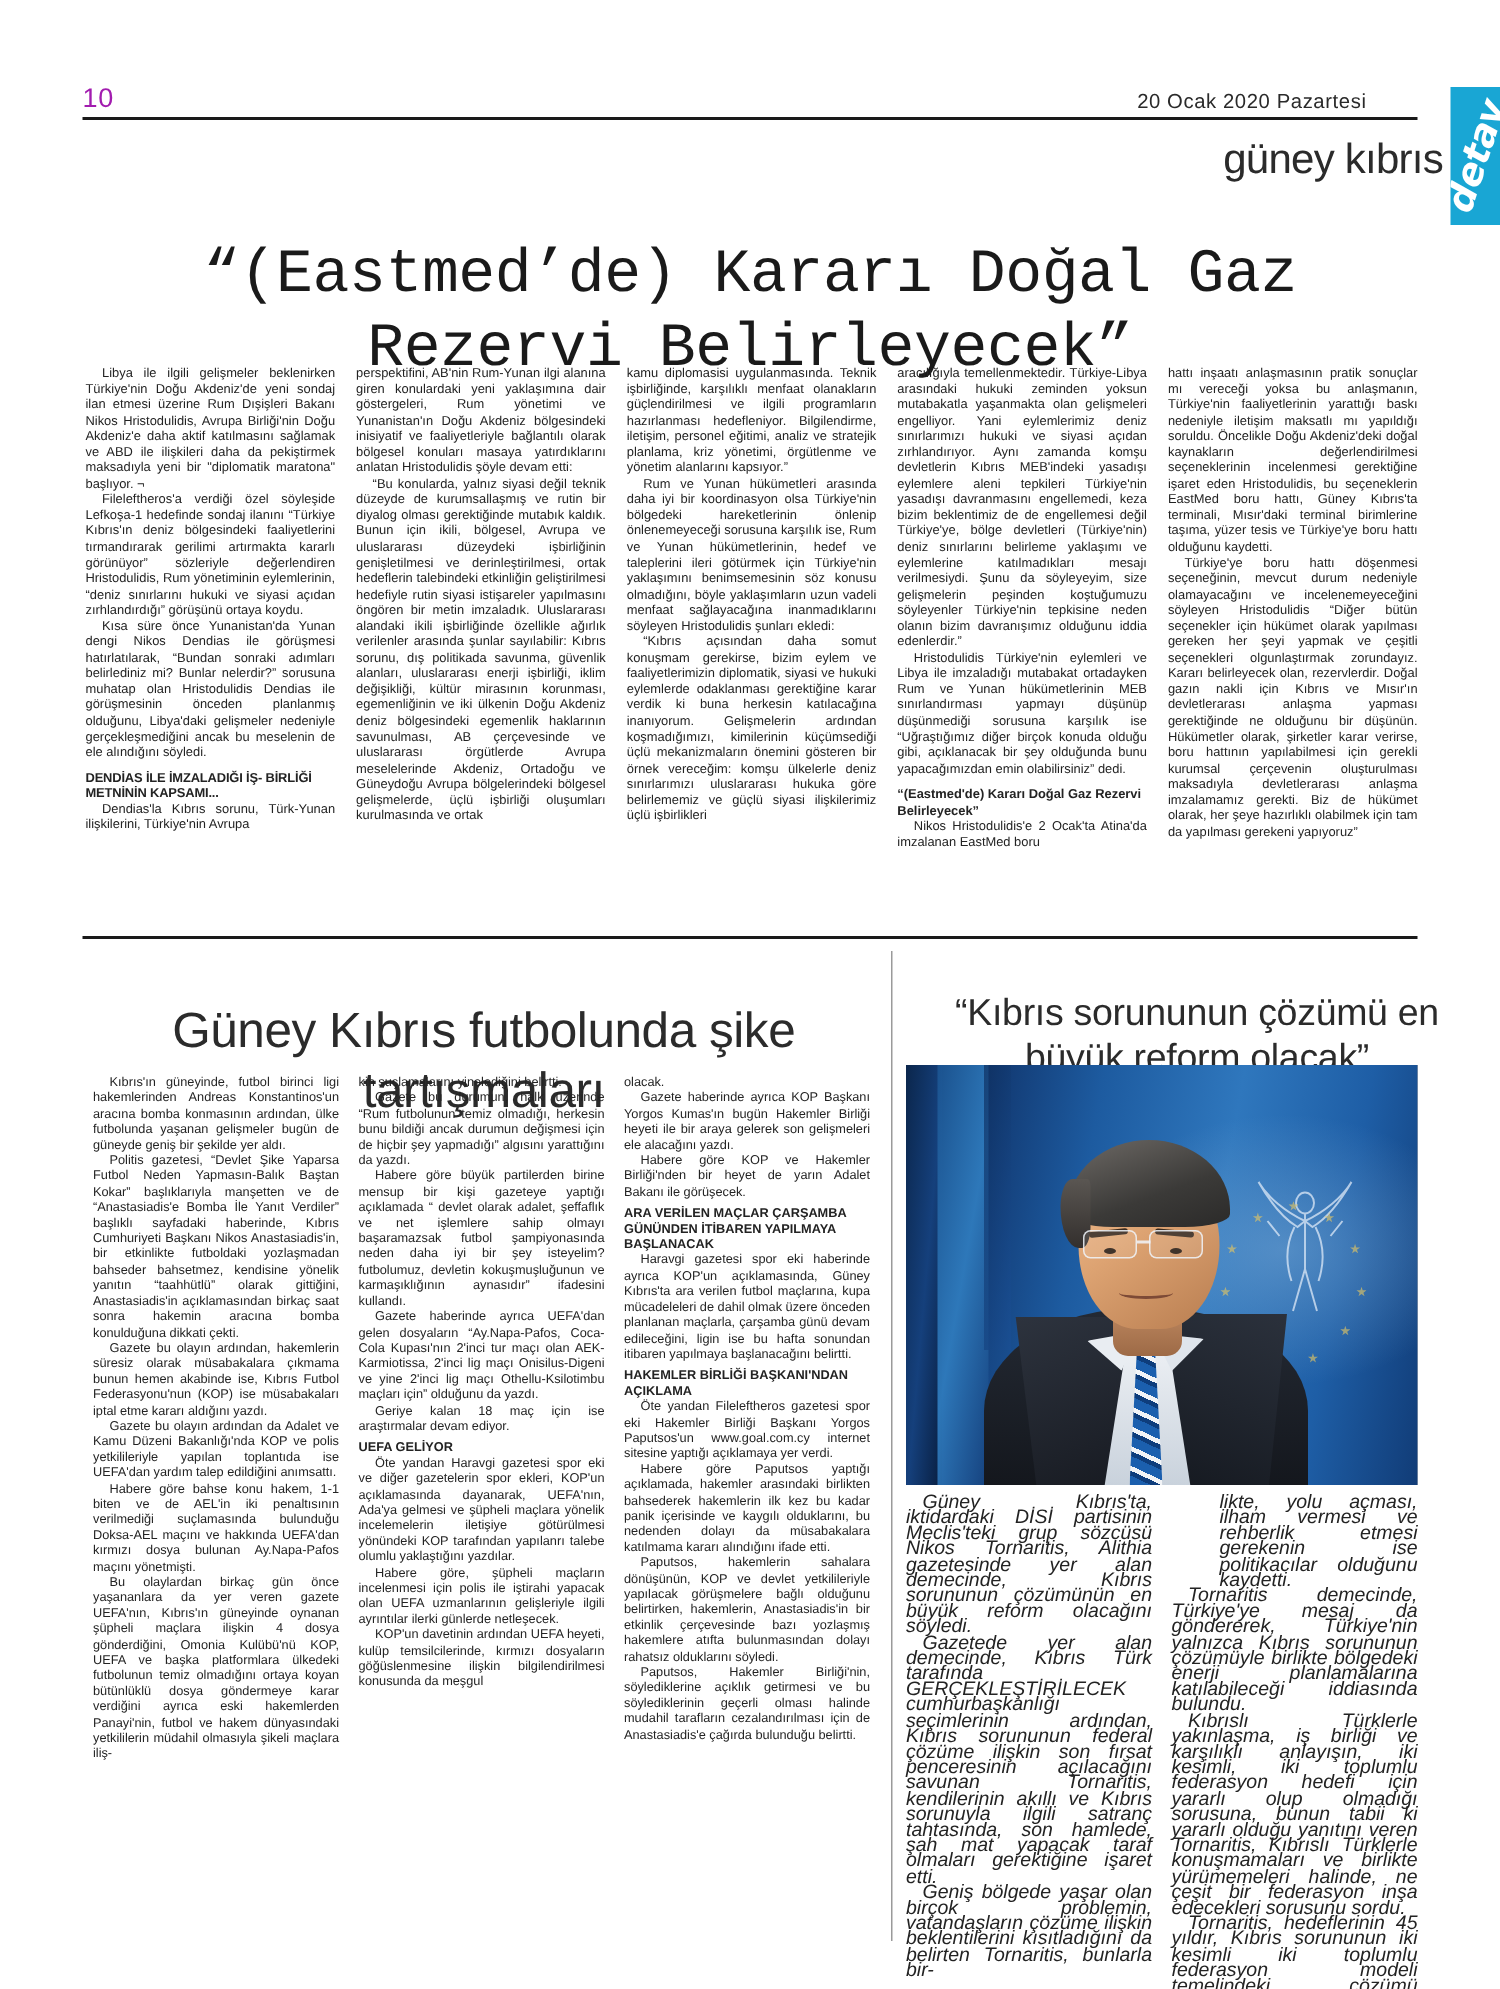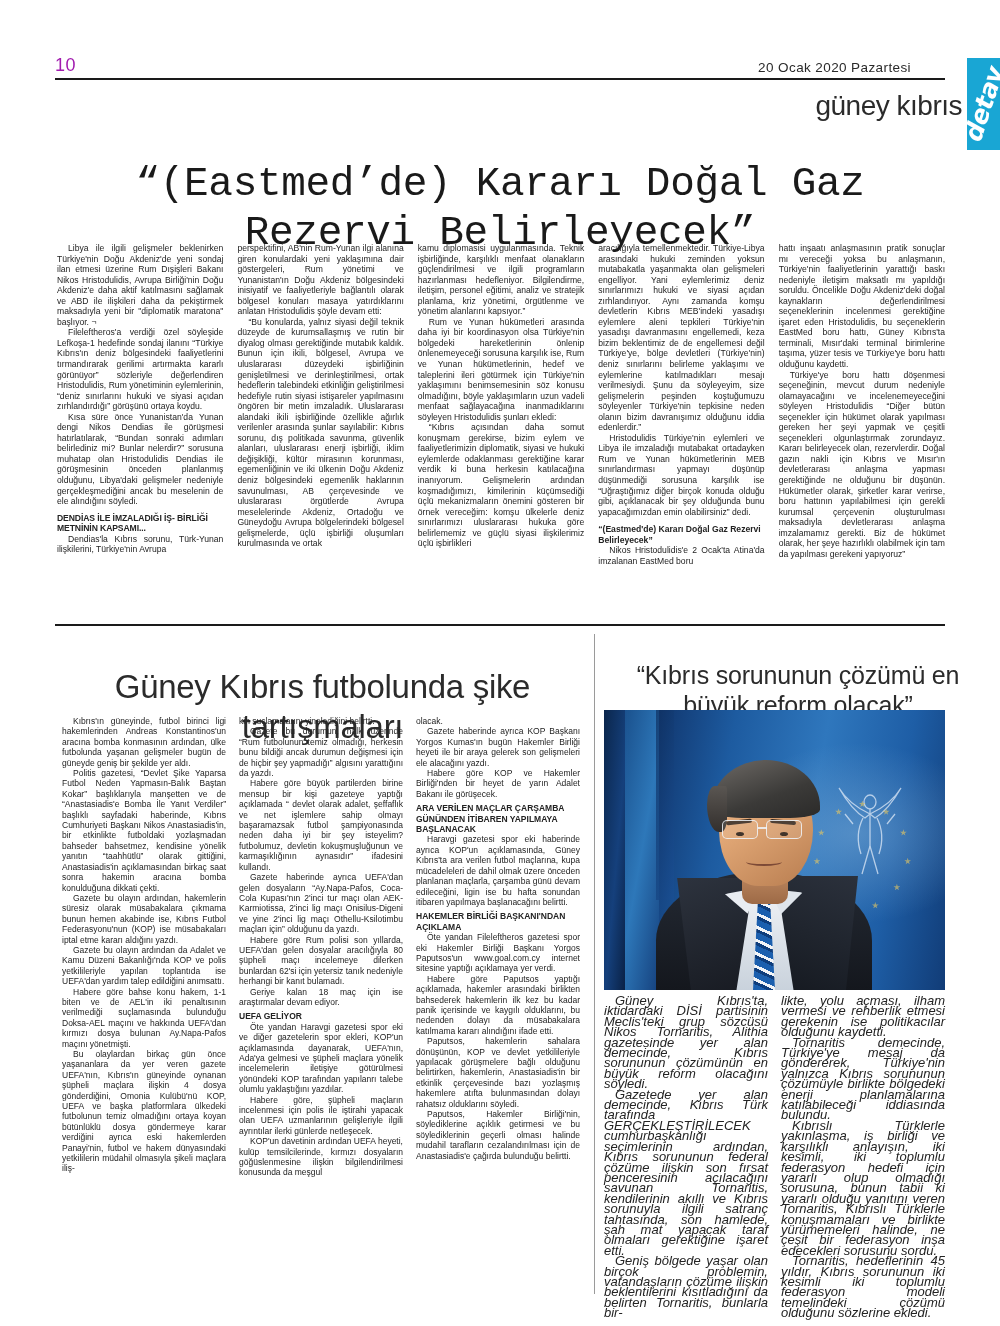--- a/index.html
+++ b/index.html
@@ -362,21 +362,21 @@
   .ccol {
     width: 164px;
     font-size: 13px;
     line-height: 10.4px;
     text-align: justify;
     color: #232323;
     hyphens: auto;
     font-style: italic;
   }
   .ccol p { margin: 0; text-indent: 11px; }
-  .ccol p.noind { text-indent: 0; }
+  .ccol p.noind { text-indent: 0; margin-left: 32px; }
 </style>
 </head>
 <body>
 
 <div class="page">
 
   <div class="masthead">
     <div class="folio">10</div>
     <div class="dateline">20  Ocak 2020  Pazartesi</div>
   </div>
@@ -438,21 +438,20 @@
       <p>Gazete bu olayın ardından da Adalet ve Kamu Düzeni Bakanlığı'nda KOP ve polis yetkilileriyle yapılan toplantıda ise UEFA'dan yardım talep edildiğini anımsattı.</p>
       <p>Habere göre bahse konu hakem, 1-1 biten ve de AEL'in iki penaltısının verilmediği suçlamasında bulunduğu Doksa-AEL maçını ve hakkında UEFA'dan kırmızı dosya bulunan Ay.Napa-Pafos maçını yönetmişti.</p>
       <p>Bu olaylardan birkaç gün önce yaşananlara da yer veren gazete UEFA'nın, Kıbrıs'ın güneyinde oynanan şüpheli maçlara ilişkin 4 dosya gönderdiğini, Omonia Kulübü'nü KOP, UEFA ve başka platformlara ülkedeki futbolunun temiz olmadığını ortaya koyan bütünlüklü dosya göndermeye karar verdiğini ayrıca eski hakemlerden Panayi'nin, futbol ve hakem dünyasındaki yetkililerin müdahil olmasıyla şikeli maçlara iliş-</p>
     </div>
 
     <div class="lcol">
       <p class="noind">kin suçlamalarını yinelediğini belirtti.</p>
       <p>Gazete bu durumun, halk üzerinde “Rum futbolunun temiz olmadığı, herkesin bunu bildiği ancak durumun değişmesi için de hiçbir şey yapmadığı” algısını yarattığını da yazdı.</p>
       <p>Habere göre büyük partilerden birine mensup bir kişi gazeteye yaptığı açıklamada “ devlet olarak adalet, şeffaflık ve net işlemlere sahip olmayı başaramazsak futbol şampiyonasında neden daha iyi bir şey isteyelim? futbolumuz, devletin kokuşmuşluğunun ve karmaşıklığının aynasıdır” ifadesini kullandı.</p>
       <p>Gazete haberinde ayrıca UEFA'dan gelen dosyaların “Ay.Napa-Pafos, Coca-Cola Kupası'nın 2'inci tur maçı olan AEK-Karmiotissa, 2'inci lig maçı Onisilus-Digeni ve yine 2'inci lig maçı Othellu-Ksilotimbu maçları için” olduğunu da yazdı.</p>
-      <p>Habere göre Rum polisi son yıllarda, UEFA'dan gelen dosyalar aracılığıyla 80 şüpheli maçı incelemeye dilerken bunlardan 62'si için yetersiz tanık nedeniyle herhangi bir kanıt bulamadı.</p>
       <p>Geriye kalan 18 maç için ise araştırmalar devam ediyor.</p>
       <p class="sub">UEFA GELİYOR</p>
       <p>Öte yandan Haravgi gazetesi spor eki ve diğer gazetelerin spor ekleri, KOP'un açıklamasında dayanarak, UEFA'nın, Ada'ya gelmesi ve şüpheli maçlara yönelik incelemelerin iletişiye götürülmesi yönündeki KOP tarafından yapılanrı talebe olumlu yaklaştığını yazdılar.</p>
       <p>Habere göre, şüpheli maçların incelenmesi için polis ile iştirahi yapacak olan UEFA uzmanlarının gelişleriyle ilgili ayrıntılar ilerki günlerde netleşecek.</p>
       <p>KOP'un davetinin ardından UEFA heyeti, kulüp temsilcilerinde, kırmızı dosyaların göğüslenmesine ilişkin bilgilendirilmesi konusunda da meşgul</p>
     </div>
 
     <div class="lcol">
       <p class="noind">olacak.</p>
       <p>Gazete haberinde ayrıca KOP Başkanı Yorgos Kumas'ın bugün Hakemler Birliği heyeti ile bir araya gelerek son gelişmeleri ele alacağını yazdı.</p>

